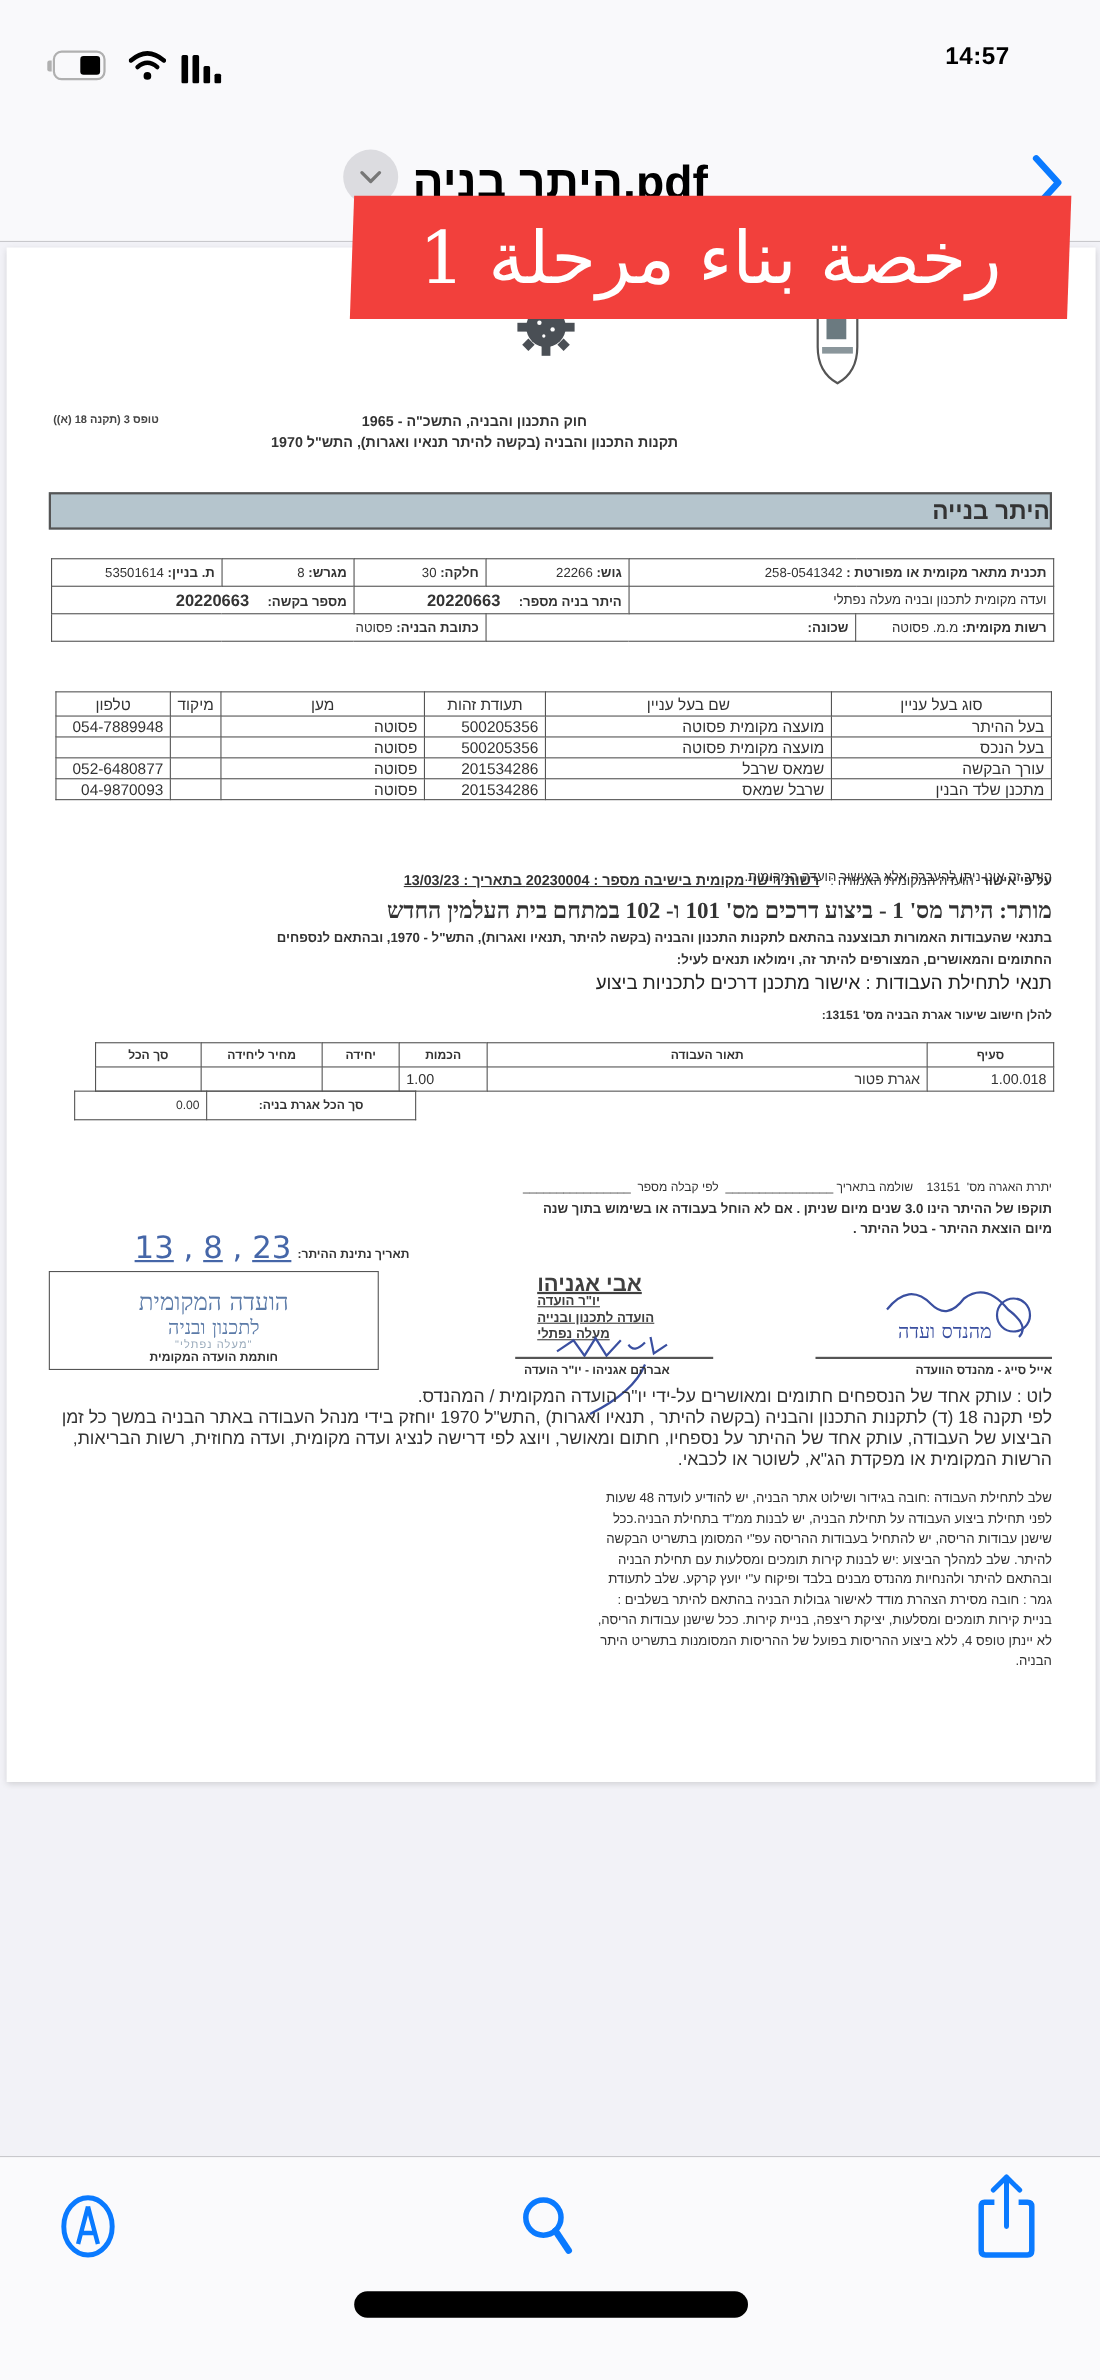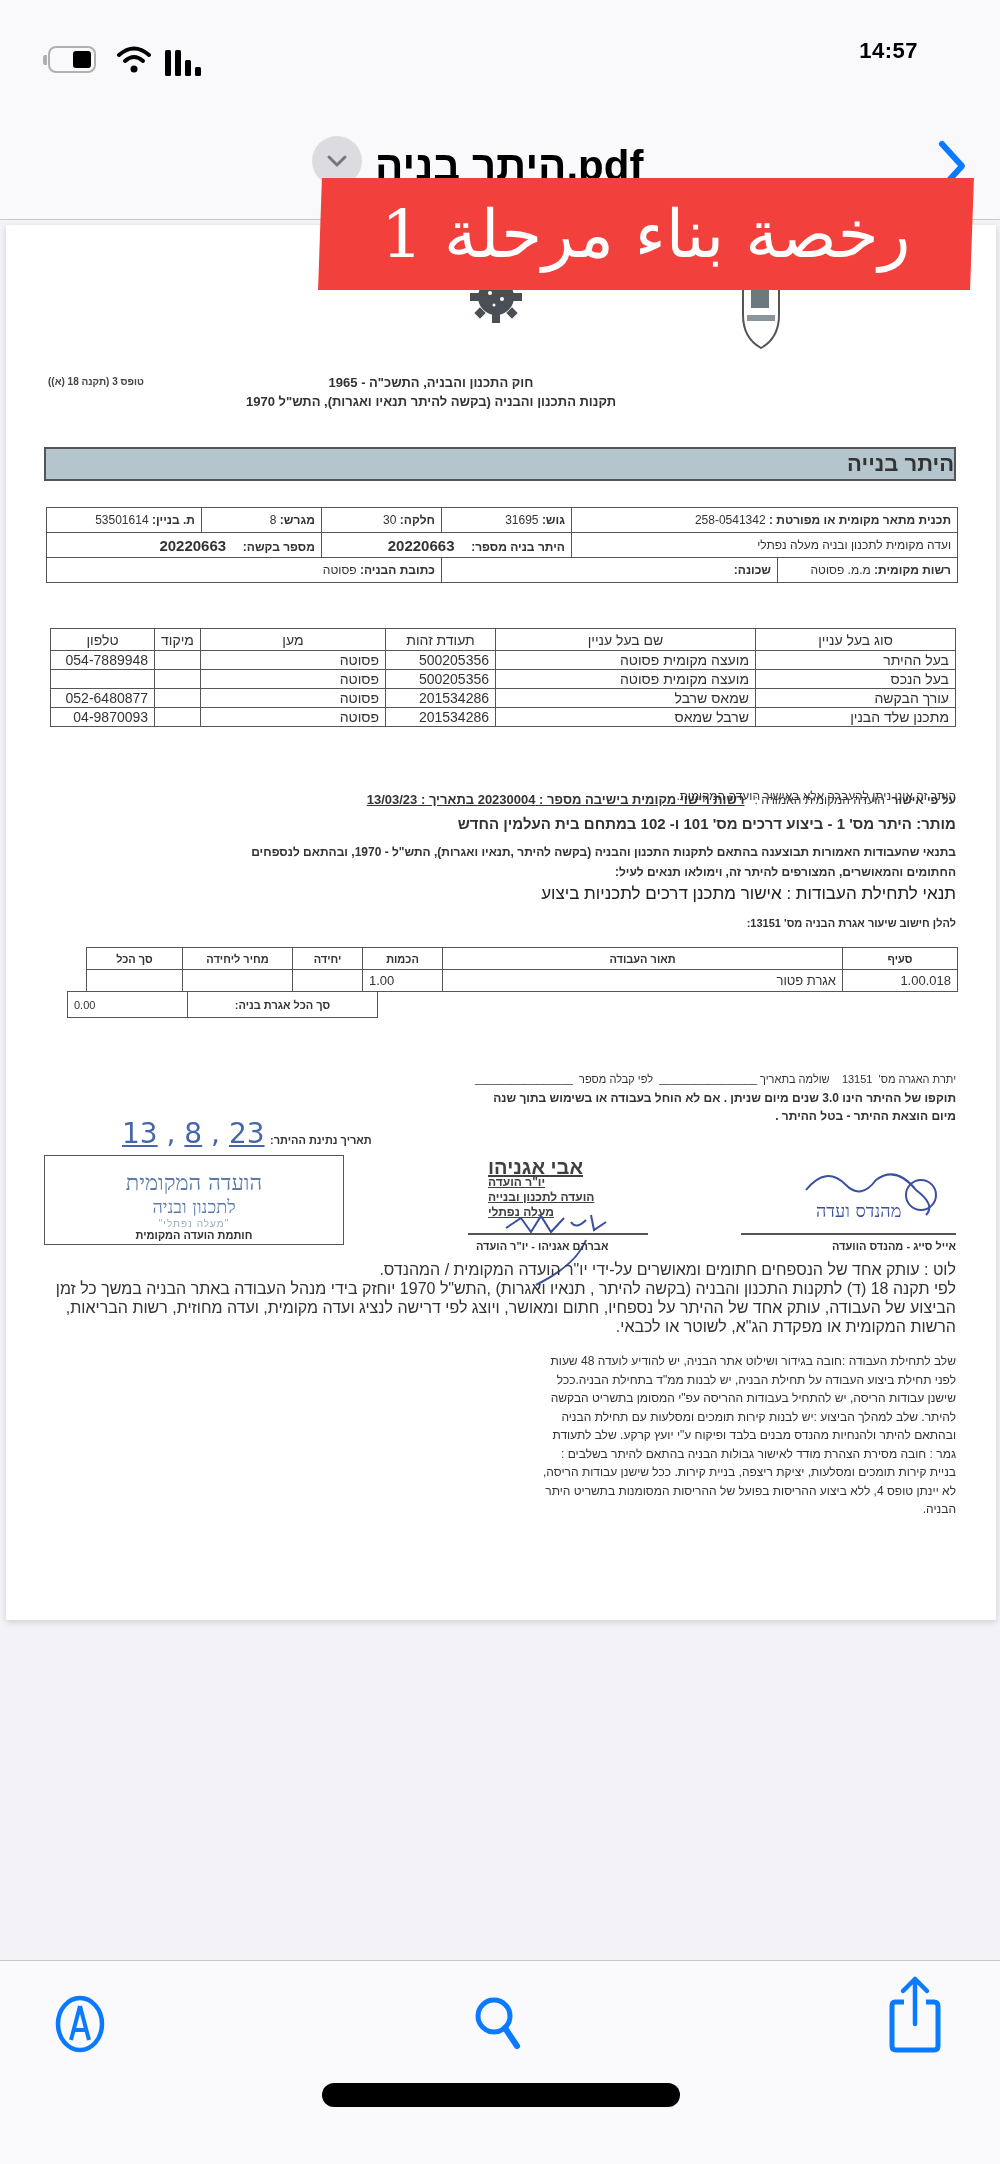--- a/index.html
+++ b/index.html
@@ -46,21 +46,21 @@
   .b { font-weight: bold; }
 
   .info-table { left: 40px; top: 282px; width: 912px; }
   .info-table td { height: 25px; }
 
   .parties { left: 44px; top: 403px; width: 906px; }
   .parties th { height: 22px; font-size: 14px; text-align: center; }
   .parties td { height: 19px; font-size: 14px; }
 
   .txt { position: absolute; right: 40px; font-size: 12px; color: #333; white-space: nowrap; }
-  .txt-lg { font-size: 15px; font-weight: bold; }
+  .txt-lg { font-size: 21px; font-weight: bold; font-family: Liberation Serif, serif; }
   .txt-xl { font-size: 17px; color: #222; }
   u { text-decoration: underline; }
 
   .fee-table { right: 38px; top: 722px; width: 872px; }
   .fee-table th { height: 22px; font-size: 11px; font-weight: bold; text-align: center; }
   .fee-table td { height: 22px; font-size: 13px; }
   .fee-total { position: absolute; left: 61px; top: 766px; border-collapse: collapse; }
   .fee-total td { height: 26px; font-size: 11px; border: 1.5px solid #555; }
 
   .handdate { position: absolute; left: 116px; top: 892px; font-size: 28px; font-family: "DejaVu Sans", sans-serif; color: #4566a8; direction: ltr; white-space: nowrap; }
@@ -147,21 +147,21 @@
   <div class="form-code">טופס 3 (תקנה 18 (א))</div>
   <div class="law-title law-1">חוק התכנון והבניה, התשכ"ה - 1965</div>
   <div class="law-title law-2">תקנות התכנון והבניה (בקשה להיתר תנאיו ואגרות), התש"ל 1970</div>
 
   <div class="main-header">היתר בנייה</div>
 
   <table class="info-table">
     <tbody>
         <tr>
       <td colspan="2" style="width:330px"><span class="b">תכנית מתאר מקומית או מפורטת :</span> <span>258-0541342</span></td>
-      <td style="width:130px"><span class="b">גוש:</span> <span>31695</span></td>
+      <td style="width:130px"><span class="b">גוש:</span> <span>22266</span></td>
       <td style="width:120px"><span class="b">חלקה:</span> <span>30</span></td>
       <td style="width:120px"><span class="b">מגרש:</span> <span>8</span></td>
       <td><span class="b">ת. בניין:</span> <span>53501614</span></td>
     </tr>
     <tr>
       <td colspan="2">ועדה מקומית לתכנון ובניה מעלה נפתלי</td>
       <td colspan="2"><span class="b">היתר בניה מספר:</span> &nbsp;&nbsp;&nbsp;&nbsp;<span class="b" style="font-size:15px">20220663</span></td>
       <td colspan="2"><span class="b">מספר בקשה:</span> &nbsp;&nbsp;&nbsp;&nbsp;<span class="b" style="font-size:15px">20220663</span></td>
     </tr>
     <tr>
@@ -246,21 +246,21 @@
       <td></td>
       <td></td>
       <td></td>
     </tr>
   </tbody>
     </table>
   <table class="fee-total">
     <tbody>
         <tr>
       <td style="width:190px; text-align:center" class="b">סך הכל אגרת בניה:</td>
-      <td style="width:120px; text-align:left">0.00</td>
+      <td style="width:120px; text-align:right">0.00</td>
     </tr>
   </tbody>
     </table>
 
   <div class="txt" style="top:848px; font-size:11px; white-space:pre">יתרת האגרה מס'  13151    שולמה בתאריך ________________  לפי קבלה מספר  ________________</div>
   <div class="txt b" style="top:866px">תוקפו של ההיתר הינו 3.0 שנים מיום שניתן . אם לא הוחל בעבודה או בשימוש בתוך שנה</div>
   <div class="txt b" style="top:884px">מיום הוצאת ההיתר - בטל ההיתר .</div>
 
   <div class="handdate">
     <u>13</u> , <u>8</u> , <u>23</u>

